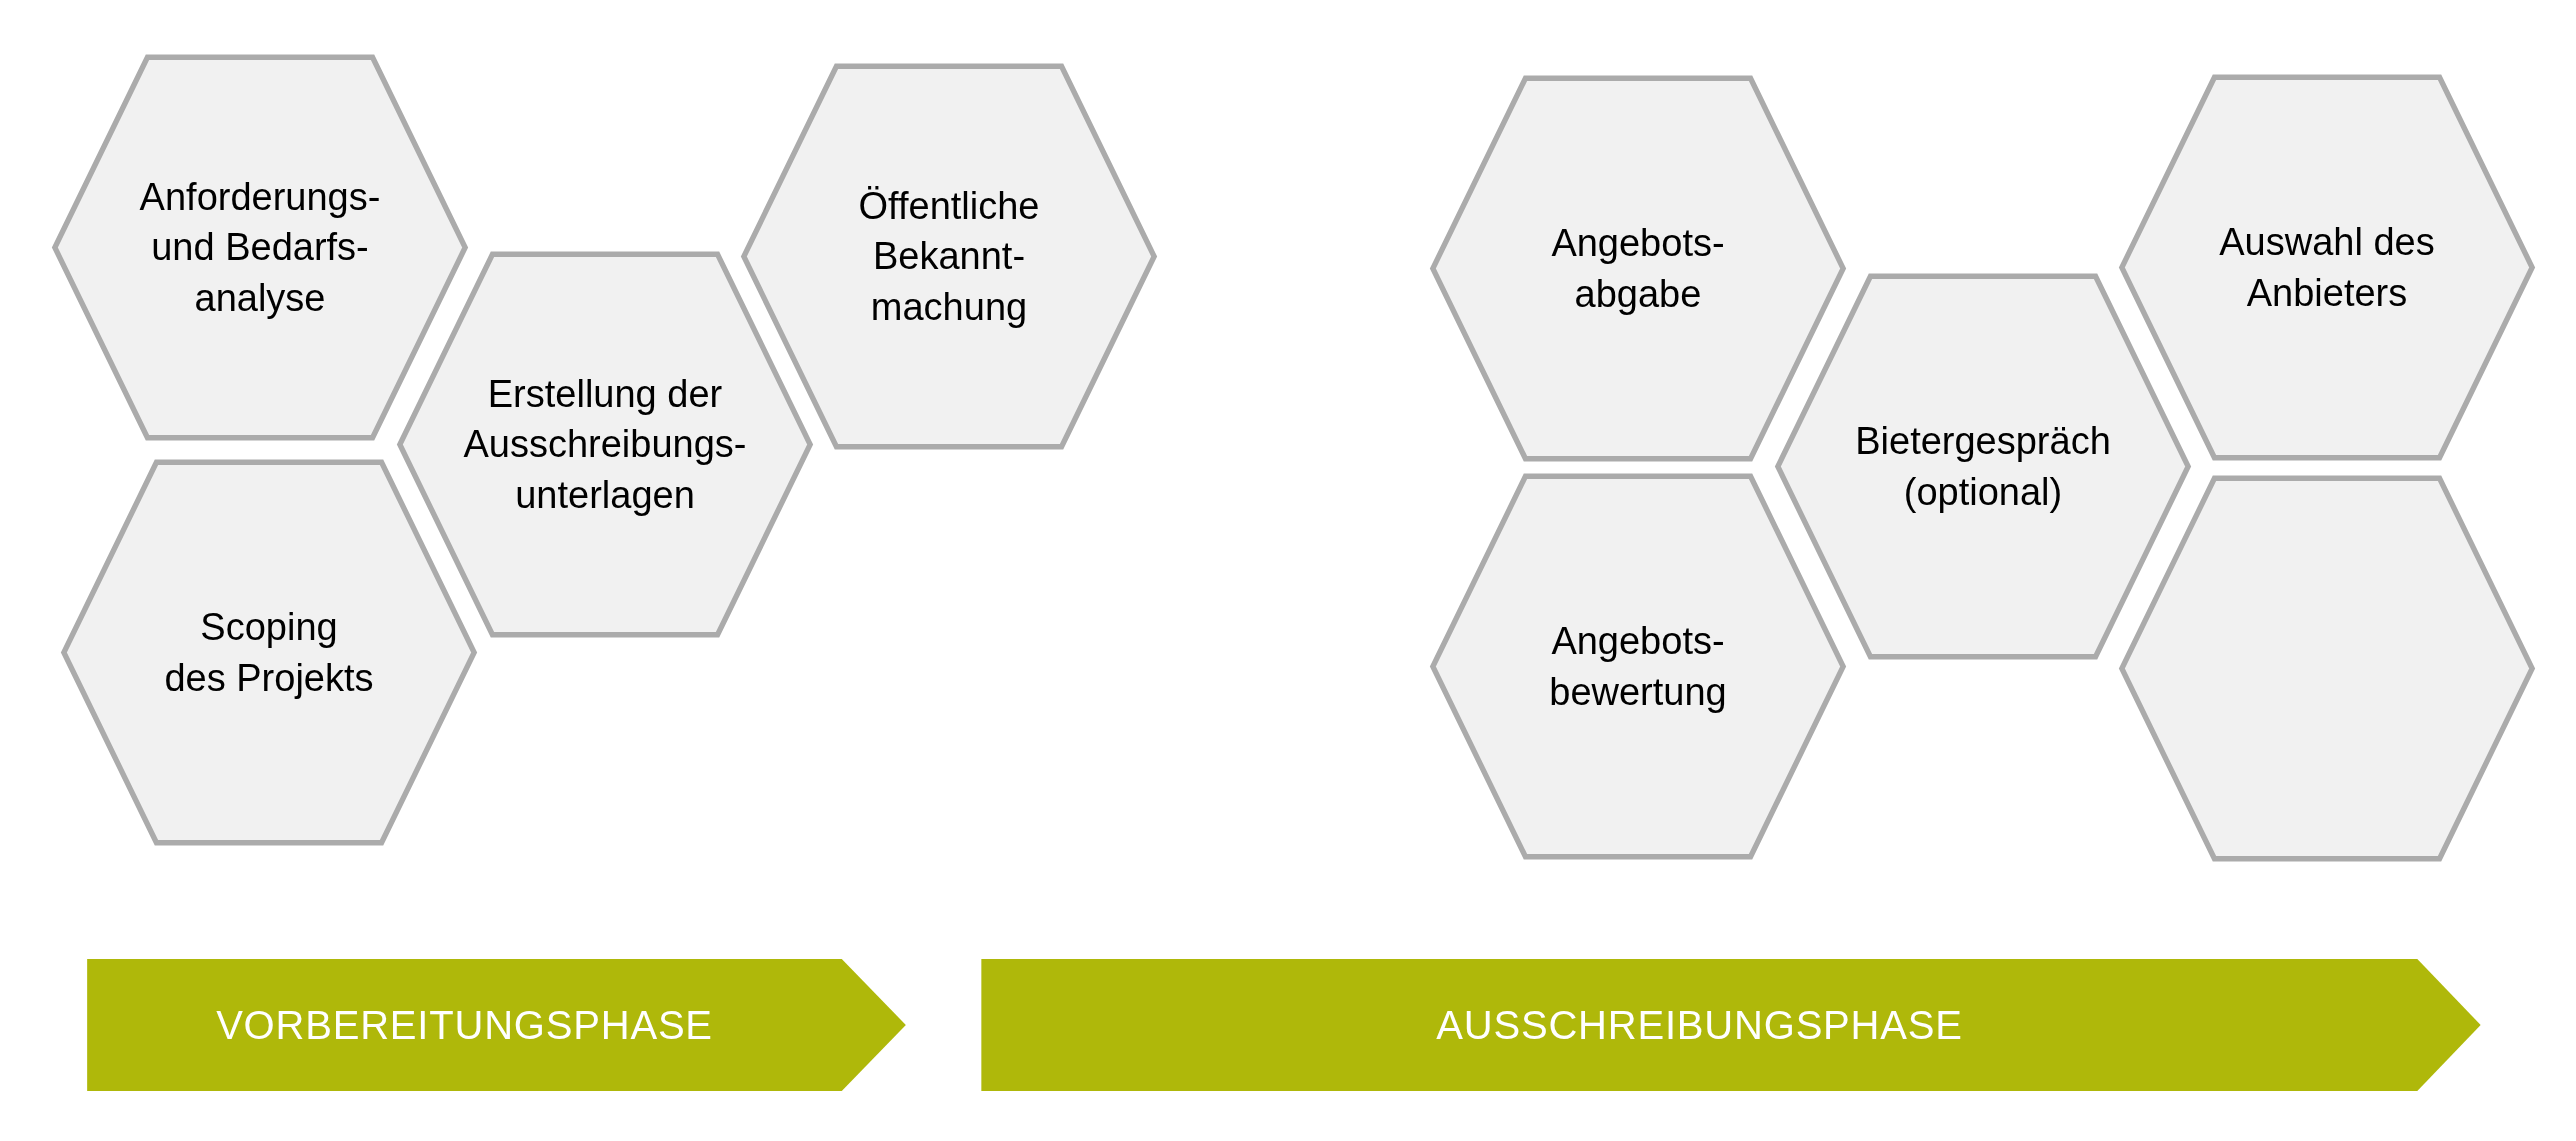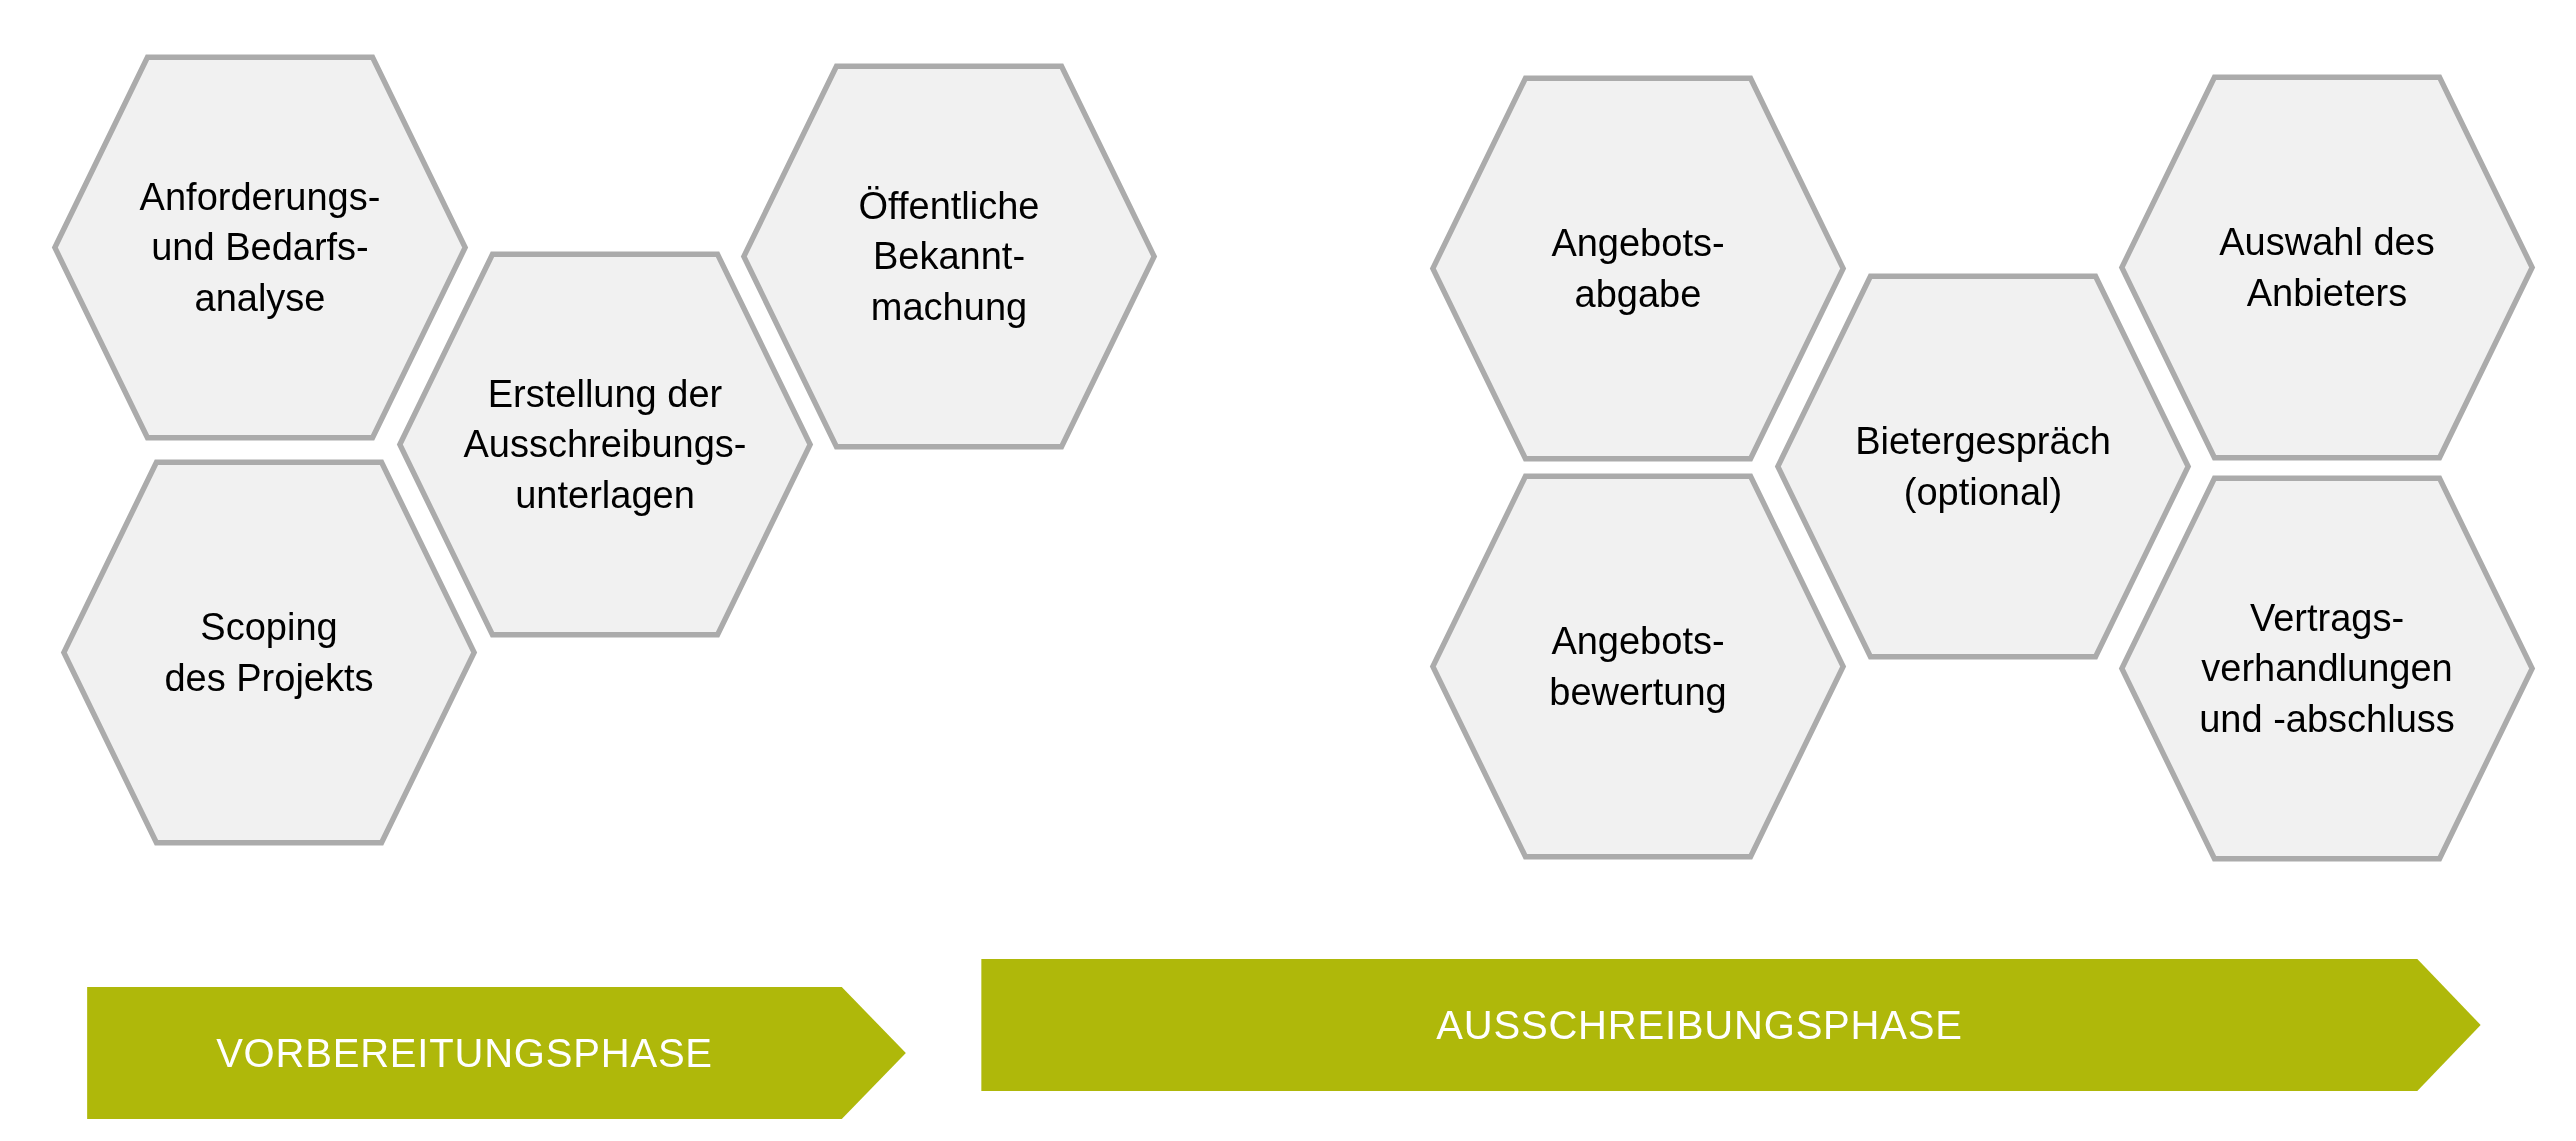--- a/index.html
+++ b/index.html
@@ -140,26 +140,23 @@
       <polygon class="hex-shape" points="126,4 420,4 541,252.5 420,501 126,501 5,252.5"></polygon>
     </svg>
     <div class="hex-label">Bietergespräch
 (optional)</div>
   </div>
 
   <div class="hex" style="left:2118px; top:475px;">
     <svg viewBox="0 0 546 505" aria-hidden="true">
       <polygon class="hex-shape" points="126,4 420,4 541,252.5 420,501 126,501 5,252.5"></polygon>
     </svg>
-    <div class="hex-label">Vertrags-
-verhandlungen
-und -abschluss</div>
   </div>
 
-  <div class="phase-arrow" style="left:86px; top:959px; width:821px;margin-top:28px;">
+  <div class="phase-arrow" style="left:86px; top:959px; width:821px;">
     <svg width="821" height="132" viewBox="0 0 1073 173" aria-hidden="true">
       <polygon class="arrow-shape" points="0,0 989,0 1073,86.5 989,173 0,173"></polygon>
     </svg>
     <div class="phase-label" style="left:0; width:757px;">VORBEREITUNGSPHASE</div>
   </div>
 
   <div class="phase-arrow" style="left:979px; top:959px; width:1504px;">
     <svg width="1504" height="132" viewBox="0 0 1965 173" aria-hidden="true">
       <polygon class="arrow-shape" points="0,0 1882,0 1965,86.5 1882,173 0,173"></polygon>
     </svg>

